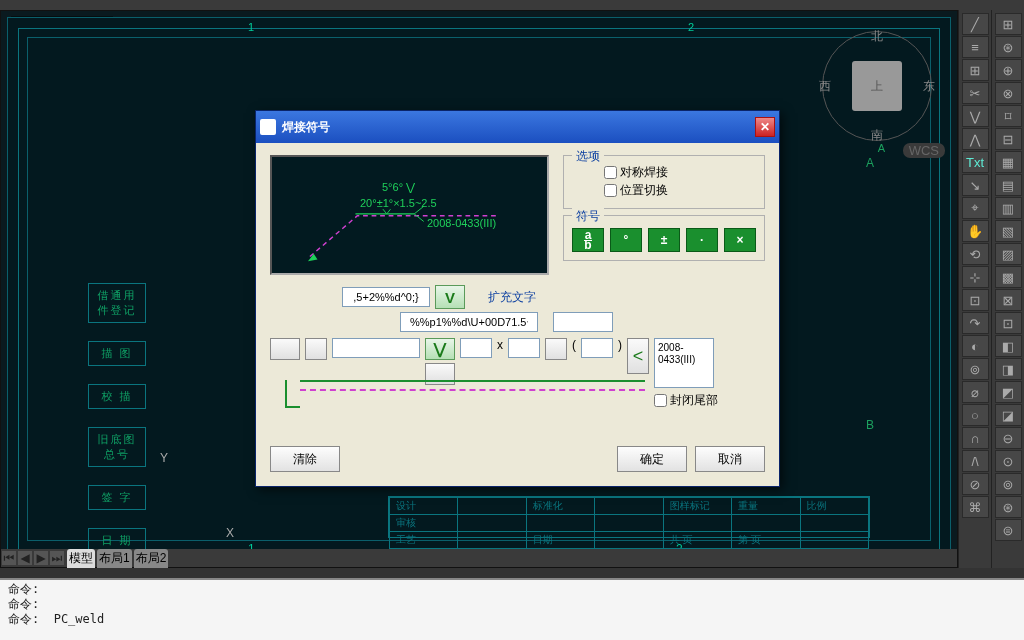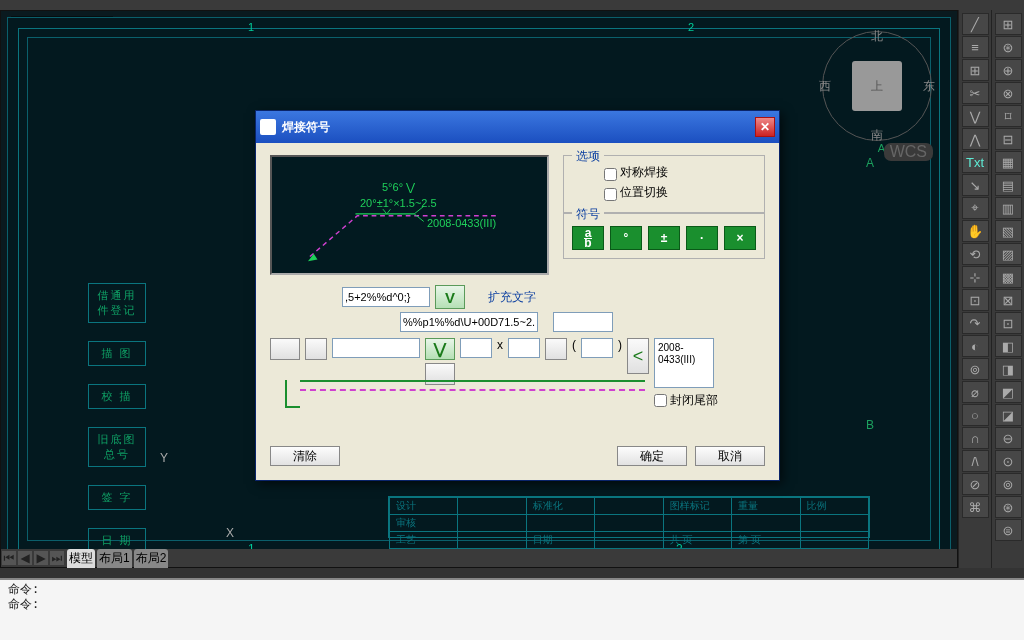--- a/index.html
+++ b/index.html
@@ -14,21 +14,21 @@
 
 .view-label { position: absolute; top: 5px; left: 10px; color: #ccc; background: rgba(0,0,0,.5); padding: 1px 3px; }
 
 .viewcube { position: absolute; top: 15px; right: 20px; width: 120px; height: 120px; color: #888; text-align: center; }
 .vc-circle { position: absolute; inset: 5px; border: 1px solid #555; border-radius: 50%; }
 .vc-box { position: absolute; top: 35px; left: 35px; width: 50px; height: 50px; background: #999; border-radius: 3px; display:flex; align-items:center; justify-content:center; color:#555;}
 .vc-n { position: absolute; top: 2px; left: 0; right: 0; }
 .vc-s { position: absolute; bottom: 2px; left: 0; right: 0; }
 .vc-e { position: absolute; right: 2px; top: 52px; }
 .vc-w { position: absolute; left: 2px; top: 52px; }
-.wcs { position: absolute; top: 132px; right: 24px; color: #666; background: #3a3a3a; padding: 0 6px; border-radius: 7px; font-size: 16px; }
+.wcs { position: absolute; top: 132px; right: 12px; color: #666; background: #3a3a3a; padding: 0 6px; border-radius: 7px; font-size: 13px; }
 .wcs-a { position: absolute; top: 131px; right: 72px; color: #1ca05e; font-size: 11px; }
 
 .ruler-top { position: absolute; top: 3px; left: 140px; right: 0; height: 8px; color: #0c9; }
 .ruler-top span { position: absolute; font-size: 11px; }
 .side-labels { position: absolute; left: 80px; top: 265px; }
 .side-labels div { border: 1px solid #0a757f; color: #0fa065; padding: 4px 4px; margin-bottom: 18px; width: 58px; text-align: center; letter-spacing: 2px; font-size: 11px; }
 
 .title-block { position: absolute; bottom: 22px; left: 380px; right: 80px; border: 1px solid #0a757f; height: 42px; }
 .title-block td { border: 1px solid #0a757f; color: #0a757f; font-size: 10px; padding: 1px 6px; }
 
@@ -52,46 +52,46 @@
 .dlg-body { padding: 12px 14px 14px; }
 
 .preview-row { display: flex; gap: 14px; margin-bottom: 10px; }
 .preview { width: 290px; height: 120px; background: #021a20; border: 2px inset #aaa; position: relative; color: #0f0; }
 .preview .line1 { position: absolute; top: 24px; left: 110px; font-size: 11px; color: #1fd05a; }
 .preview .line2 { position: absolute; top: 40px; left: 88px; font-size: 11px; color: #1fd05a; }
 .preview .line3 { position: absolute; top: 60px; left: 155px; font-size: 11px; color: #1fd05a; }
 .preview svg { position: absolute; inset: 0; }
 
 .opts-box { flex: 1; }
-.group { border: 1px solid #b0b0b0; padding: 8px; position: relative; }
+.group { border: 1px solid #b0b0b0; padding: 8px; margin-bottom: 6px; position: relative; }
 .group .legend { position: absolute; top: -8px; left: 8px; background: #ece9d8; padding: 0 4px; color: #0a3ea0; }
-.chk { display: inline-flex; align-items: flex-end; margin-right: 12px; padding-left: 32px; }
+.chk { display: inline-flex; align-items: center; margin-right: 12px; padding-left: 32px; }
 .chk input { margin-right: 3px; }
 
 .sym-row { display: flex; gap: 6px; margin-top: 4px; }
 .symbtn { width: 32px; height: 24px; background: #1a8f2e; border: 1px solid #0a5a18; color: #fff; display: flex; align-items: center; justify-content: center; font-weight: bold; }
 
 .mid-row { display: flex; align-items: center; gap: 5px; margin-bottom: 3px; }
 .mid-row.indent { margin-left: 72px; }
 .ext-label { margin-left: 18px; color: #0a3ea0; }
-.tx { height: 20px; border: 1px solid #7f9db9; background: #fff; padding: 0 2px; font-size: 11px; }
+.tx { height: 20px; border: 1px solid #7f9db9; background: #fff; padding: 0 9px; font-size: 11px; text-align: center; }
 .vbtn { width: 30px; height: 24px; background: linear-gradient(#e8f5e8,#b5e0b5); border: 1px solid #5a9a5a; display:flex; align-items:center; justify-content:center; color:#1a7a1a; font-size:15px; font-weight:bold; }
 .sqbtn { width: 30px; height: 22px; background: linear-gradient(#fafafa,#e0e0e0); border: 1px solid #888; }
 .arrowbtn { width: 22px; height: 36px; background: linear-gradient(#fafafa,#e0e0e0); border: 1px solid #888; display:flex; align-items:center; justify-content:center; color:#1a7a1a; font-size:18px; }
 .schematic { position: relative; height: 50px; flex: 1; }
 .sch-line { position: absolute; top: 6px; left: 25px; right: 30px; border-top: 2px solid #1a8f2e; }
 .sch-dash { position: absolute; top: 15px; left: 25px; right: 30px; border-top: 2px dashed #d040d0; }
 .sch-lefthook { position: absolute; top: 6px; left: 10px; width: 15px; height: 28px; border-left: 2px solid #1a8f2e; border-bottom: 2px solid #1a8f2e; }
 
 .tailbox { width: 60px; height: 50px; background: #fff; border: 1px solid #7f9db9; padding: 3px; font-size: 10px; line-height: 12px; }
 .tailchk { margin-top: 4px; display: flex; align-items: center; font-size: 11px; }
 .tailchk input { margin-right: 3px; }
 
 .btnrow { display: flex; gap: 10px; margin-top: 22px; }
-.stdbtn { min-width: 70px; height: 20px; background: linear-gradient(#fdfdfd,#e2e2e2); border: 1px solid #888; padding: 0 14px; }
+.stdbtn { min-width: 70px; height: 26px; background: linear-gradient(#fdfdfd,#e2e2e2); border: 1px solid #888; padding: 0 14px; }
 .btnrow .right { margin-left: auto; display: flex; gap: 8px; }
 
 .field-stack { display: flex; flex-direction: column; gap: 3px; }
 </style>
 </head>
 <body>
 
 <div class="menubar"></div>
 
 <div class="main-area">
@@ -227,20 +227,21 @@
     <div class="tbtn">⊙</div>
     <div class="tbtn">⊚</div>
     <div class="tbtn">⊛</div>
     <div class="tbtn">⊜</div>
   </div>
 </div>
 
 <div class="cmd-area">
   <div>命令:</div>
   <div>命令:</div>
+  <div>命令:  PC_weld</div>
 </div>
 
 <div class="dialog">
   <div class="dlg-title">
     <span class="icon"></span>
     <span>焊接符号</span>
     <span class="close">✕</span>
   </div>
   <div class="dlg-body">
 

